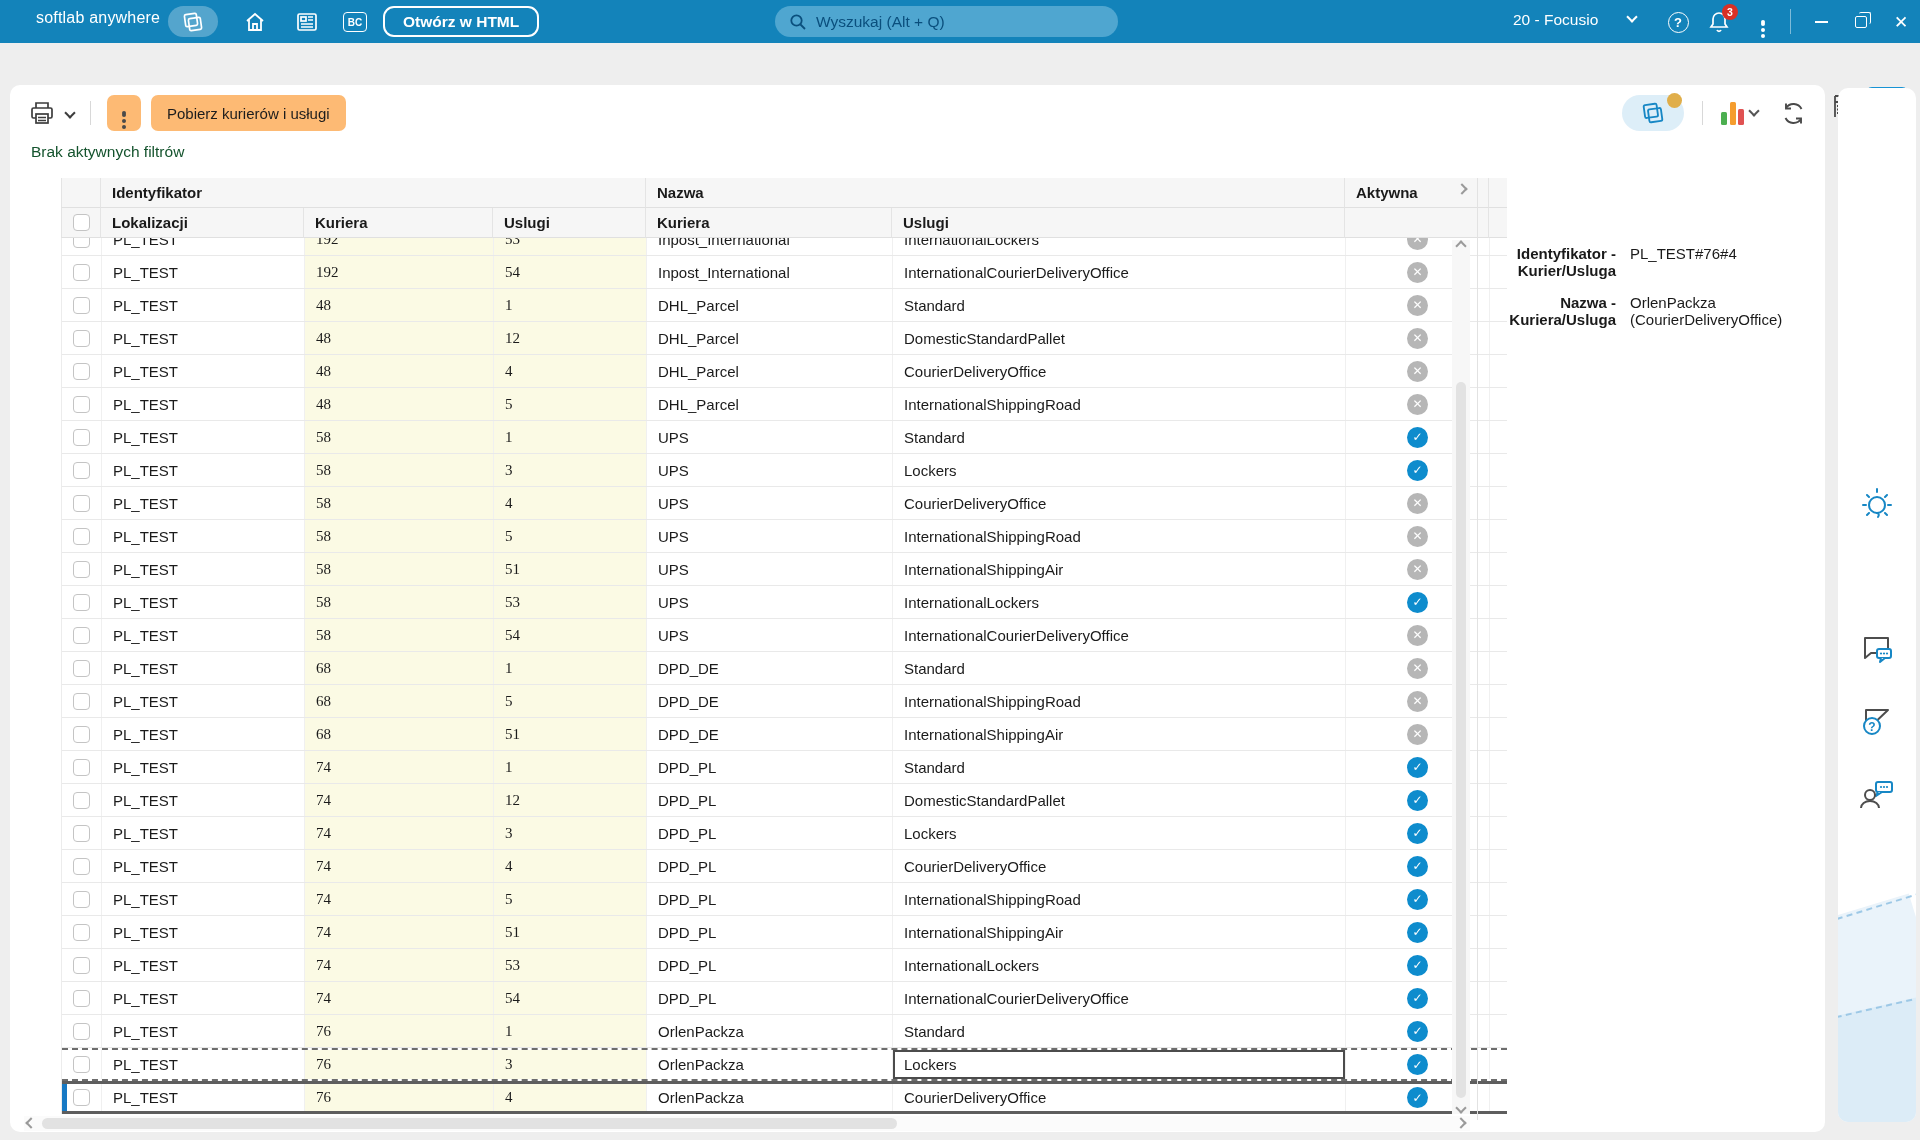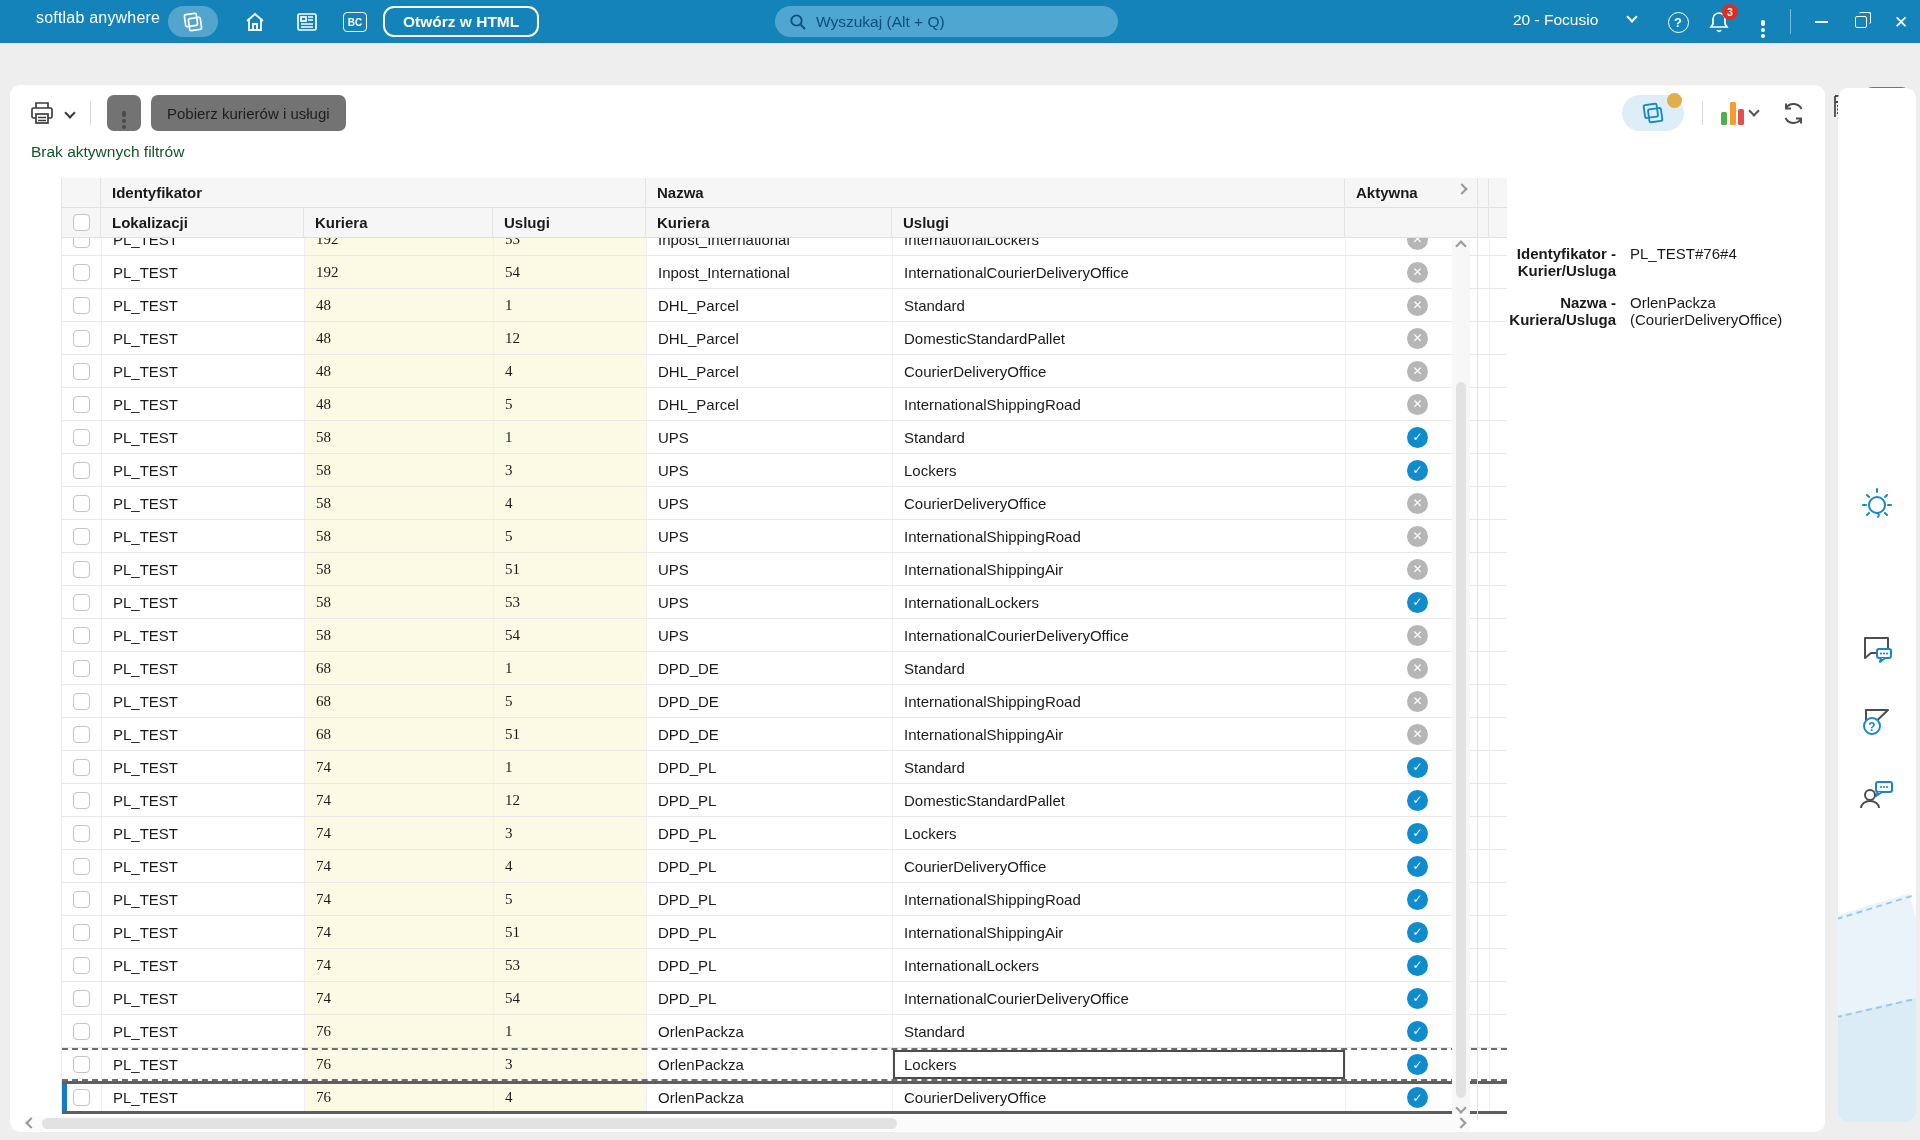--- a/index.html
+++ b/index.html
@@ -38,21 +38,21 @@
   .hamburger i{display:block; width:23px; height:3.4px; background:#2e2e2e; border-radius:2px; margin-bottom:3.6px;}
   .tab{position:absolute; left:61px; top:47px; width:230px; height:38px; background:#fff; border-radius:9px 9px 0 0; display:flex; align-items:center; justify-content:center; font-size:15.5px; color:#2f2f2f;}
   .tab::after{content:''; position:absolute; left:10px; right:10px; bottom:0; height:3px; background:var(--accent-blue); border-radius:2px;}
   .report-btn{position:absolute; left:1828px; top:49px; color:#4a4a4a;}
   .share-btn{position:absolute; left:1864px; top:44px; width:46px; height:37px; border:1.6px solid var(--accent-blue); border-radius:8px; background:#e4f2fb; display:flex; align-items:center; justify-content:center; color:#1787c5;}
 
   
   .card{position:absolute; left:10px; top:85px; width:1815px; height:1047px; background:#fff; border-radius:10px;}
   .toolbar{position:absolute; left:18px; right:18px; top:8px; height:40px; display:flex; align-items:center; gap:10px; color:#3c3c3c;}
   .toolbar .tdiv{width:1px; height:24px; background:#d8d8d8; margin:0 6px;}
-  .tool-btn{height:36px; background:#737373; border:none; border-radius:7px; font-size:15px; color:#1d1d1d; display:flex; align-items:center; justify-content:center; font-family:inherit;}
+  .tool-btn{height:36px; background:#fdba74; border:none; border-radius:7px; font-size:15px; color:#1d1d1d; display:flex; align-items:center; justify-content:center; font-family:inherit;}
   .kebab-btn{width:34px; color:#4a4a4a;}
   .dl-btn{padding:0 16px;}
   .t-right{margin-left:auto; display:flex; align-items:center; gap:12px;}
   .view-pill{position:relative; width:62px; height:36px; border-radius:18px; background:#ddeef8; display:flex; align-items:center; justify-content:center; color:#1787c5;}
   .gold-dot{position:absolute; right:2px; top:-2px; width:15px; height:15px; border-radius:50%; background:#e0ae4a;}
   .chart-ic{display:flex; align-items:flex-end; gap:2.5px; height:24px;}
   .chart-ic i{display:block; width:6px; border-radius:1.5px;}
   .chart-ic .b1{height:13px; background:#4caf50;}
   .chart-ic .b2{height:23px; background:#f59d2e;}
   .chart-ic .b3{height:16px; background:#e05252;}

